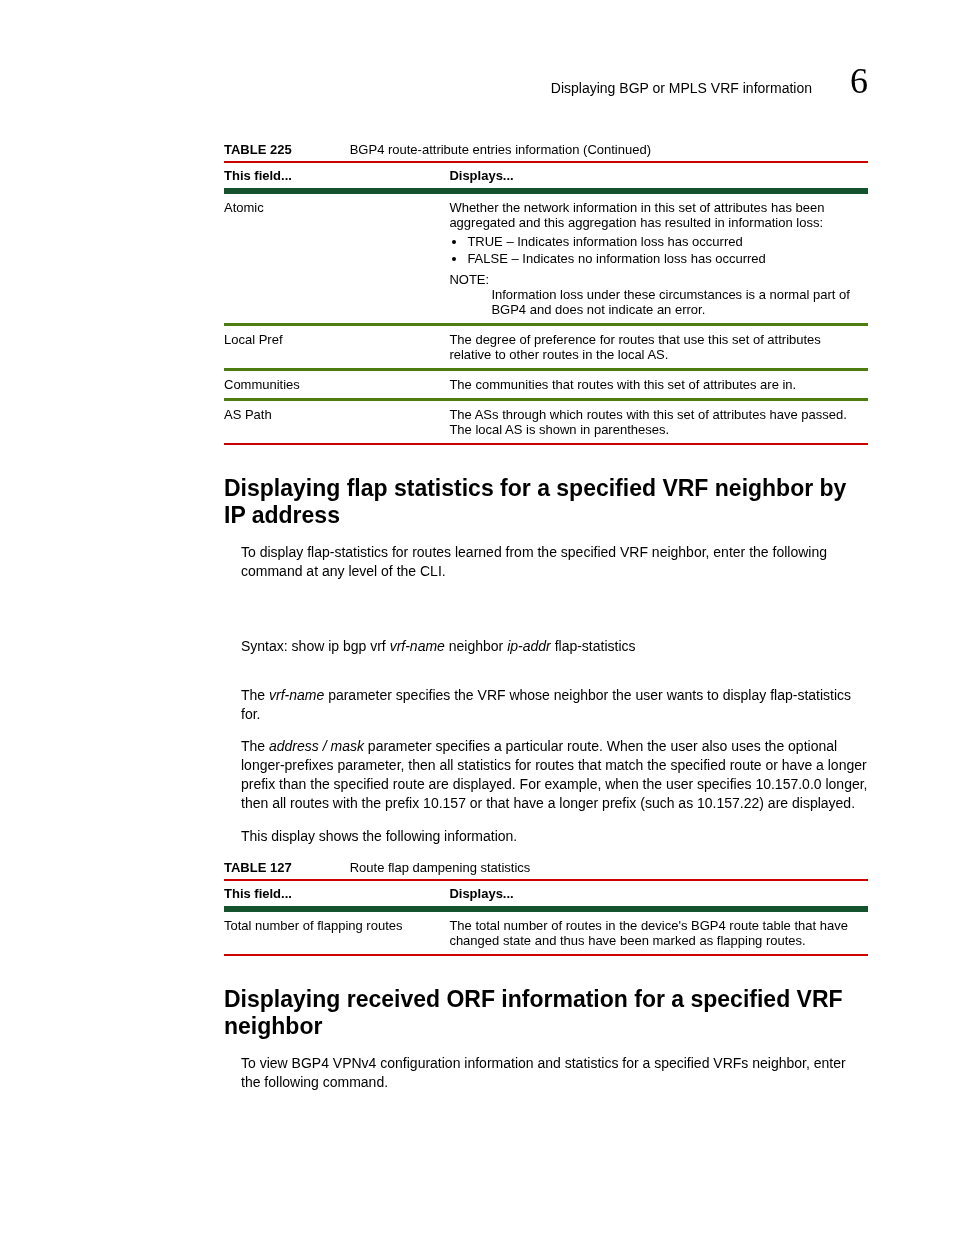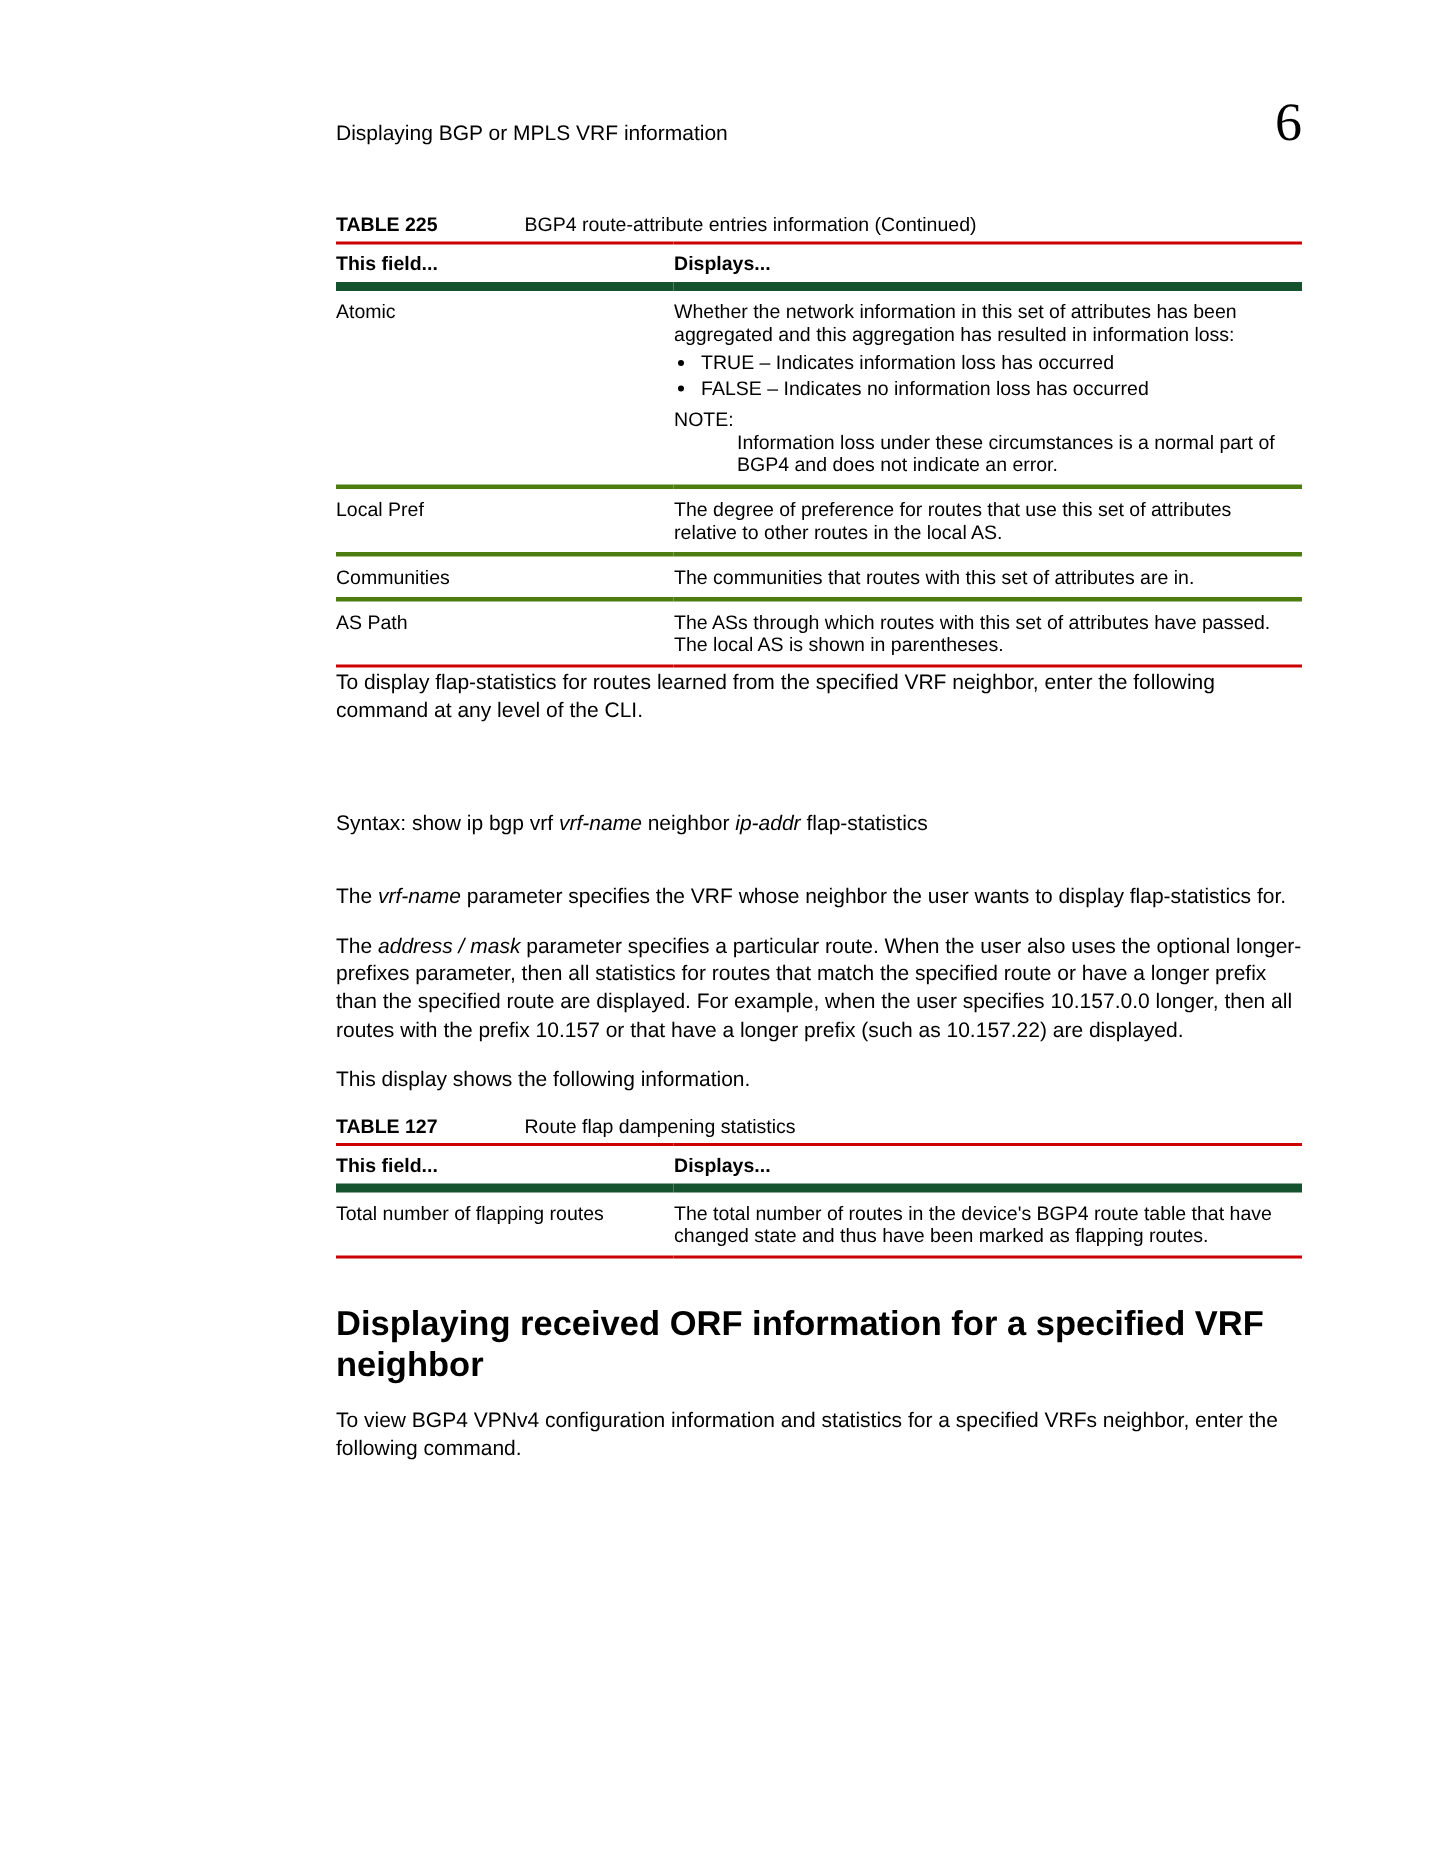--- a/index.html
+++ b/index.html
@@ -9,23 +9,23 @@
   }
   .page {
     width: 954px;
     height: 1235px;
     box-sizing: border-box;
     padding: 60px 86px 60px 224px;
     position: relative;
   }
   .runhead {
     display: flex;
-    justify-content: space-between;
+    justify-content: flex-end;
     align-items: baseline;
-    gap: 16px;
+    gap: 38px;
     font-size: 14px;
     margin-bottom: 40px;
   }
   .chapnum {
     font-size: 36px;
     font-family: Georgia, "Times New Roman", serif;
     font-weight: 400;
   }
   .tablecap {
     font-size: 13px;
@@ -46,21 +46,21 @@
   .desc li { margin-bottom: 2px; }
   .note { margin-top: 6px; }
   .note .ntxt { display: block; padding-left: 42px; }
   h2 {
     font-family: "Arial Narrow", Arial, sans-serif;
     font-stretch: condensed;
     font-weight: 700;
     font-size: 23px;
     margin: 30px 0 14px 0;
   }
-  .body { font-size: 14px; line-height: 1.35; margin: 0 0 14px 0; }
+  .body { font-size: 14px; line-height: 1.35; margin: 0 0 14px 17px; }
   .italic { font-style: italic; }
 </style>
 </head>
 <body>
 
 <div class="page">
 
   <div class="runhead">
     <span>Displaying BGP or MPLS VRF information</span>
     <span class="chapnum">6</span>
@@ -103,20 +103,21 @@
         <td>Communities</td>
         <td>The communities that routes with this set of attributes are in.</td>
       </tr>
       <tr>
         <td>AS Path</td>
         <td>The ASs through which routes with this set of attributes have passed. The local AS is shown in parentheses.</td>
       </tr>
     </tbody>
   </table>
 
+  <h2>Displaying flap statistics for a specified VRF neighbor by IP address</h2>
   <p class="body">To display flap-statistics for routes learned from the specified VRF neighbor, enter the following command at any level of the CLI.</p>
 
   <p class="body" style="margin-top:56px">
     <span>Syntax:</span><span> show ip bgp vrf </span><span class="italic">vrf-name</span><span> neighbor </span><span class="italic">ip-addr</span><span> flap-statistics</span>
   </p>
 
   <p class="body" style="margin-top:30px">
     <span>The </span><span class="italic">vrf-name</span><span> parameter specifies the VRF whose neighbor the user wants to display flap-statistics for.</span>
   </p>
 

